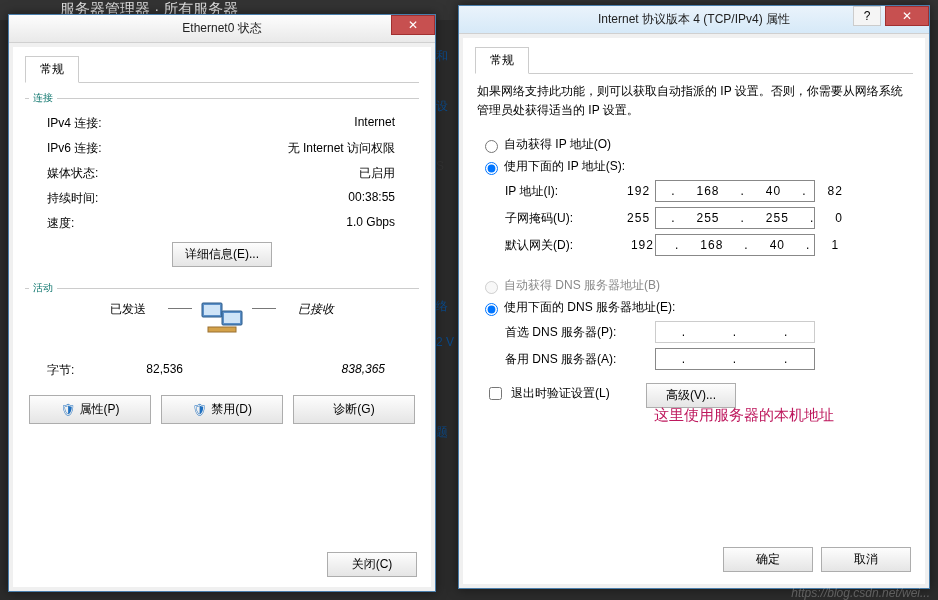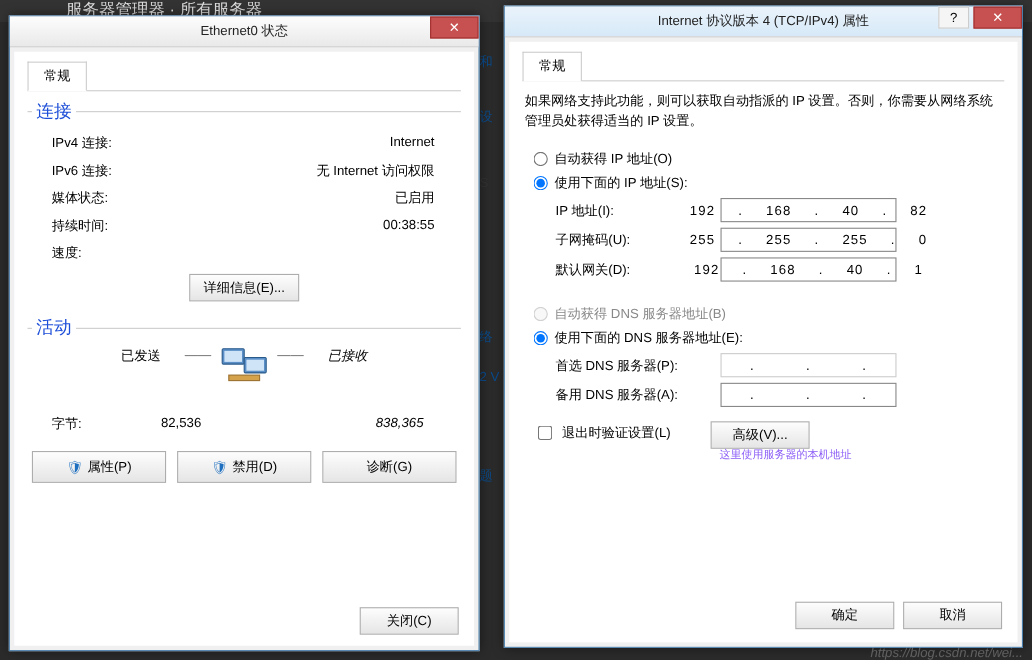--- a/index.html
+++ b/index.html
@@ -47,21 +47,21 @@
   .body { padding: 8px 12px 10px 12px; background:#fff; margin:4px; height: calc(100% - 36px); position:relative; }
   .win-left .body { background:#fff; }
   .tab-strip { display:flex; border-bottom:1px solid #ccc; margin-bottom:8px; }
   .tab {
     padding:4px 14px; border:1px solid #ccc; border-bottom:1px solid #fff;
     background:#fff; position:relative; top:1px; font-size:12px;
   }
   fieldset {
     border:none; border-top:1px solid #ccc; margin:6px 0 4px 0; padding:6px 4px 2px 4px;
   }
-  legend { font-size:16px; padding:0 4px; color:#1d4ed8; }
+  legend { font-size:10px; padding:0 4px; color:#0f766e; }
   .row { display:flex; padding:4px 0 4px 18px;gap:40px; }
   .row .lbl { flex:0 0 80px; }
   .row .val { flex:1; text-align:right; padding-right:20px; }
   .btnrow { text-align:center; margin:6px 0; }
   button.std {
     padding:3px 12px; min-width:90px; background:linear-gradient(#fdfdfd,#e5e5e5);
     border:1px solid #adadad; font-size:12px; cursor:pointer;
   }
   .pc-icon { font-size:30px; color:#3b6ea5; }
   .activity-labels { display:flex; }
@@ -73,41 +73,41 @@
     display:flex; gap:10px; margin-top:14px; padding:0 4px;
   }
   .bottom-btns button.std { flex:1; min-width:0; display:flex; align-items:center; justify-content:center; gap:4px; padding:5px 4px;}
   .shield { color:#1e6fbf; font-size:12px; }
   .close-row {
     position:absolute; right:14px; bottom:10px;
   }
   
   .win-right .body { background:#fff; }
   .desc { font-size:12px; color:#000; line-height:1.6; margin:6px 2px 16px 2px; }
-  .radio-row { display:flex; align-items:center; gap:6px; margin:5px 0 5px 10px; }
+  .radio-row { display:flex; align-items:flex-end; gap:6px; margin:5px 0 5px 10px; }
   .radio-row input { margin:0; }
   .radio-row.disabled { color:#888; }
   .ip-grid { margin:2px 0 6px 30px; }
   .ip-row { display:flex; align-items:center; margin:5px 0; }
   .ip-row .lbl { flex:0 0 150px; }
   .ip-field {
     width:160px; height:22px; border:1px solid #888; background:#fff;
     display:flex; align-items:center; justify-content:center;
     font-family:"Segoe UI",monospace; font-size:12px; letter-spacing:1px;gap:21px;
   }
   .ip-field.empty .oct { color:transparent; }
   .ip-field .oct { width:30px; text-align:center; }
   .ip-field .dot { width:6px; text-align:center; color:#000; }
   .chk-row { display:flex; align-items:center; gap:6px; margin:14px 0 0 10px; }
   .adv-row { display:flex; justify-content:center; margin-top:-20px; padding-right:6px;}
   .ok-cancel {
     position:absolute; right:14px; bottom:12px; display:flex; gap:8px;
   }
   .annotation {
-    position:absolute; color:#8b5cf6; font-size:10px;
+    position:absolute; color:#be185d; font-size:15px;
     font-family:"SimSun","宋体",serif; white-space:nowrap;
   }
   .bg-middle {
     position:absolute; left:436px; top:30px; width:22px; height:560px;
     color:#0a4b8c; font-size:12px; line-height:20px; overflow:hidden;
   }
   .bg-middle div { margin:16px 0; }
   .watermark {
     position:absolute; right:8px; bottom:0; color:rgba(200,200,200,0.35);
     font-size:12px; font-style:italic;
@@ -150,20 +150,21 @@
       <div class="row">
           <span class="lbl">媒体状态:</span>
           <span class="val">已启用</span>
         </div>
       <div class="row">
           <span class="lbl">持续时间:</span>
           <span class="val">00:38:55</span>
         </div>
       <div class="row">
           <span class="lbl">速度:</span>
+          <span class="val">1.0 Gbps</span>
         </div>
       <div class="btnrow">
         <button class="std">详细信息(E)...</button>
       </div>
     </fieldset>
 
     <fieldset style="">
       <legend>活动</legend>
       <div class="activity-labels">
         <span class="left">已发送</span>

